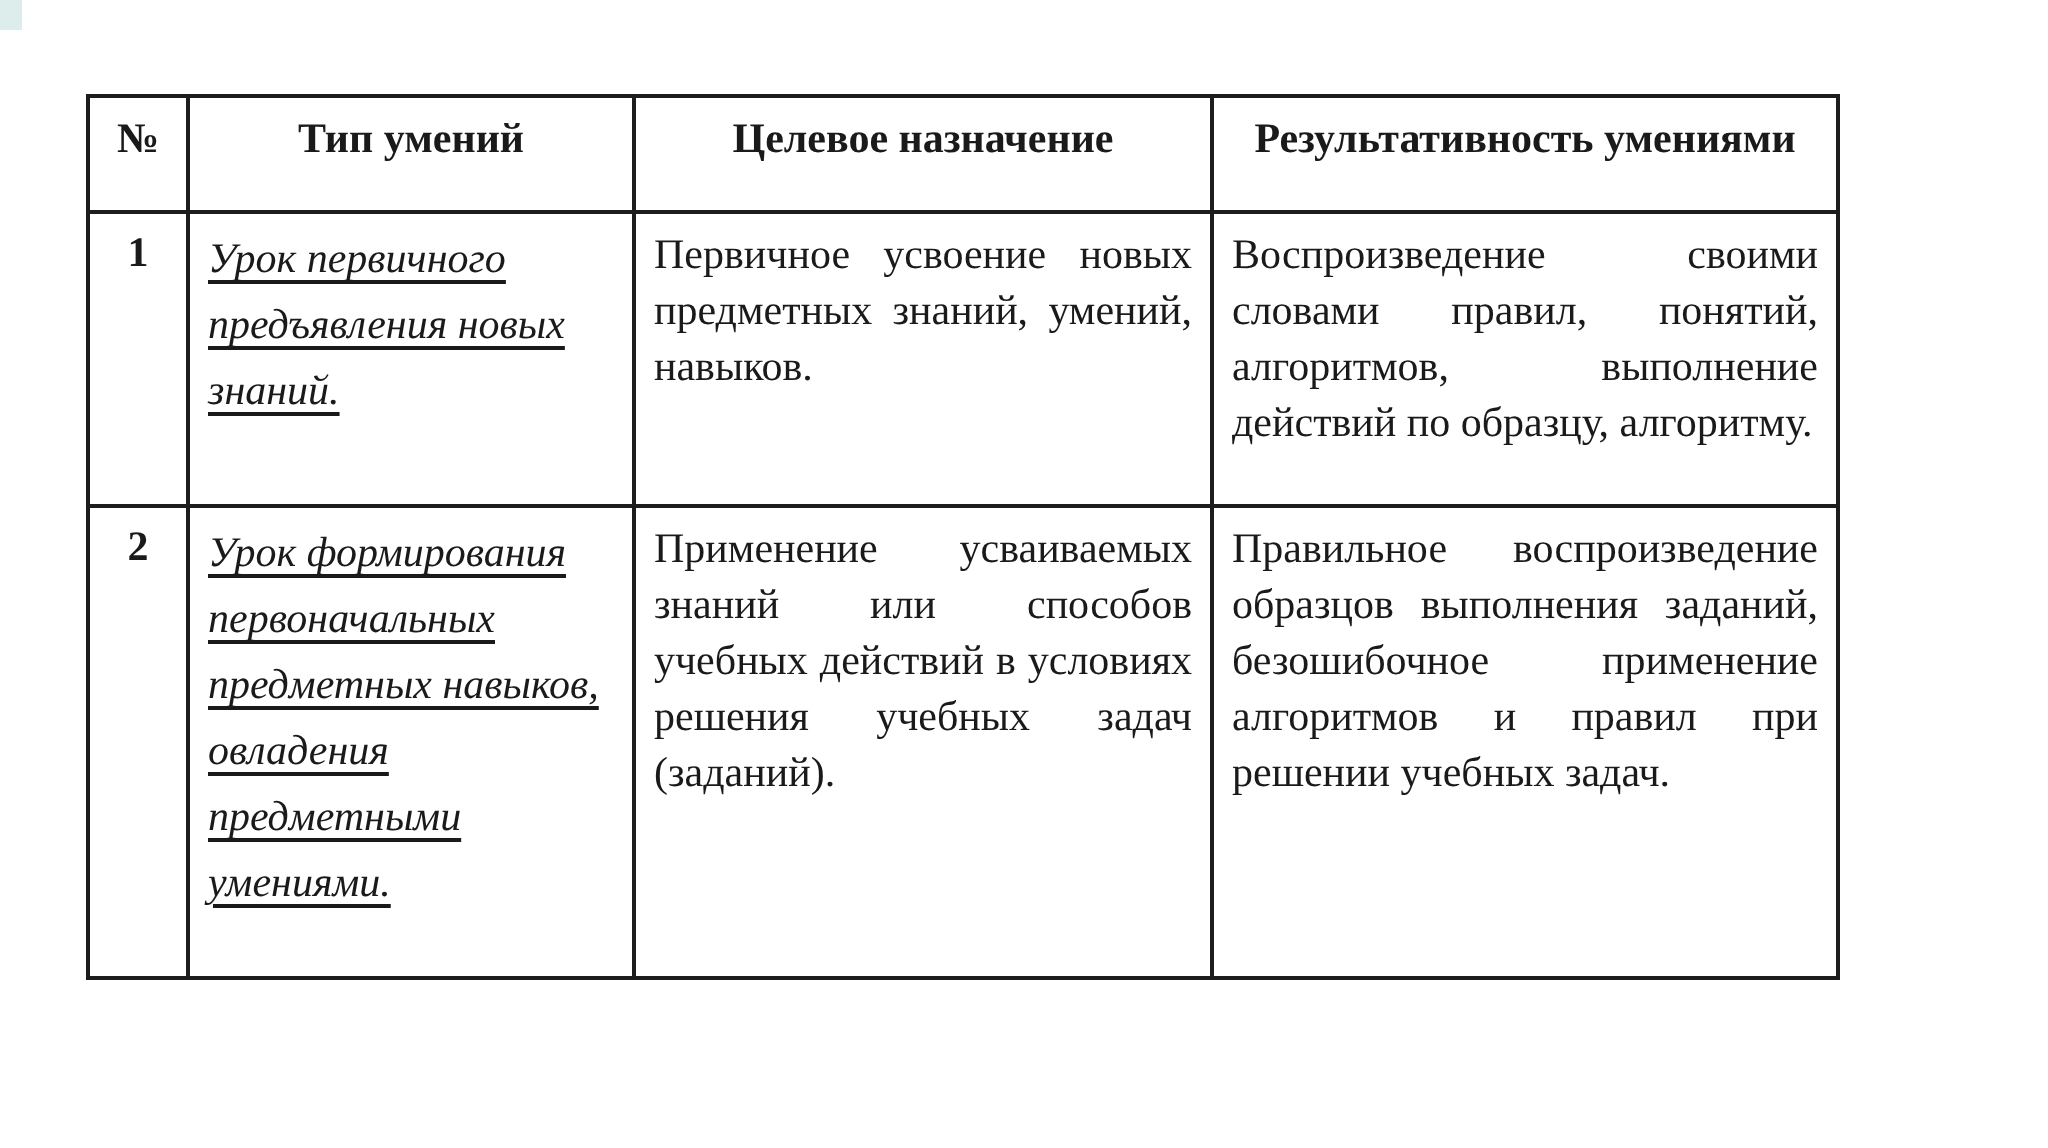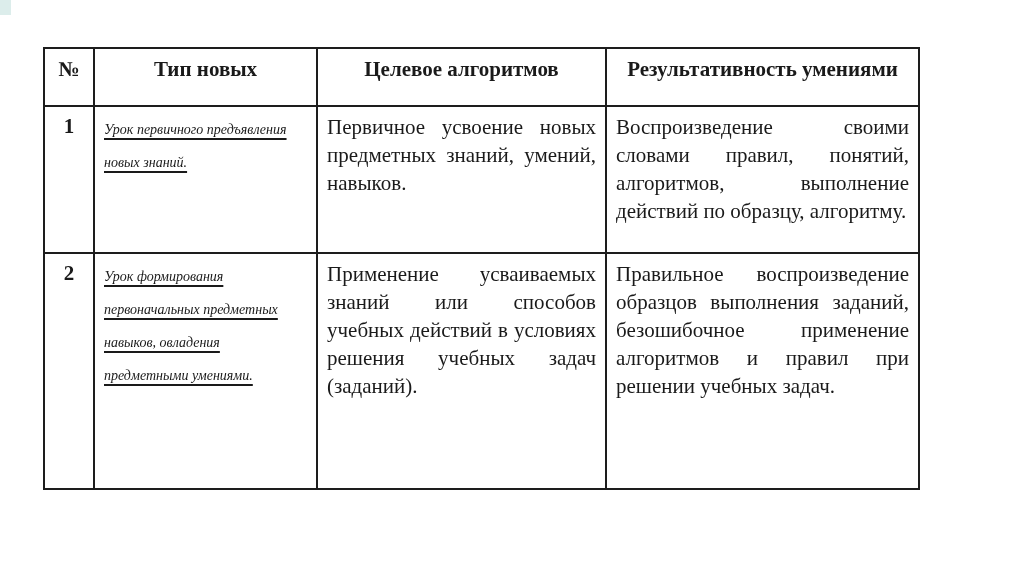--- a/index.html
+++ b/index.html
@@ -54,21 +54,21 @@
   tr.row-2 { height: 236px; }
 
   td.cell-num {
     font-weight: bold;
     font-size: 21px;
     text-align: center;
     padding-top: 7px;
   }
   td.cell-type {
     font-style: italic;
-    font-size: 14px;
+    font-size: 21px;
     line-height: 33px;
   }
   td.cell-type .underlined {
     text-decoration: underline;
     text-decoration-thickness: 1.5px;
     text-underline-offset: 4px;
   }
   td.cell-purpose, td.cell-result {
     font-size: 21px;
     line-height: 28px;
@@ -86,22 +86,22 @@
   <table class="lesson-table">
     <colgroup>
       <col class="col-num">
       <col class="col-type">
       <col class="col-purpose">
       <col class="col-result">
     </colgroup>
     <thead>
       <tr class="header-row">
         <th>№</th>
-        <th>Тип новых</th>
-        <th>Целевое алгоритмов</th>
+        <th>Тип умений</th>
+        <th>Целевое назначение</th>
         <th>Результативность умениями</th>
       </tr>
     </thead>
     <tbody>
       <tr class="row-1">
         <td class="cell-num">1</td>
         <td class="cell-type">
           <span class="underlined">Урок первичного предъявления новых знаний.</span>
         </td>
         <td class="cell-purpose">Первичное усвоение новых предметных знаний, умений, навыков.</td>

